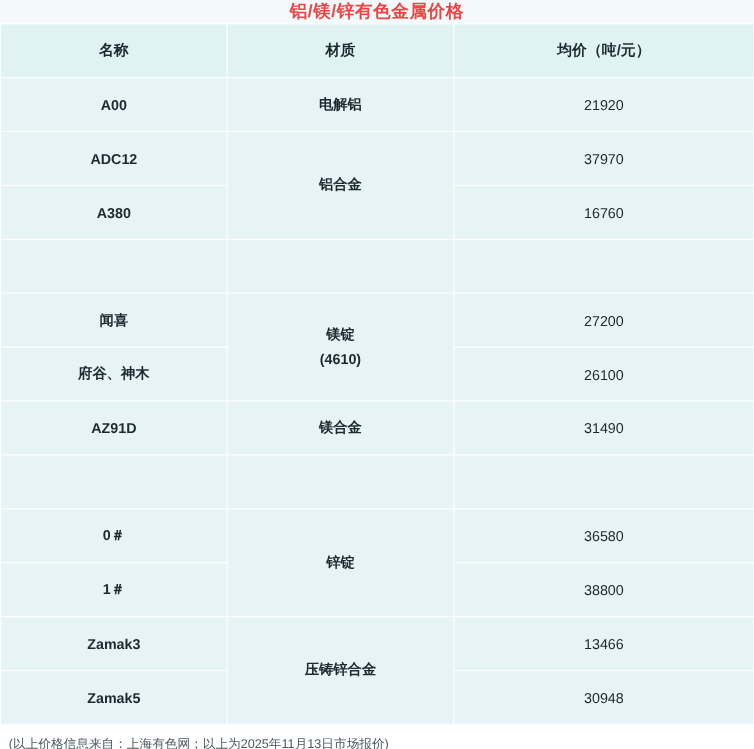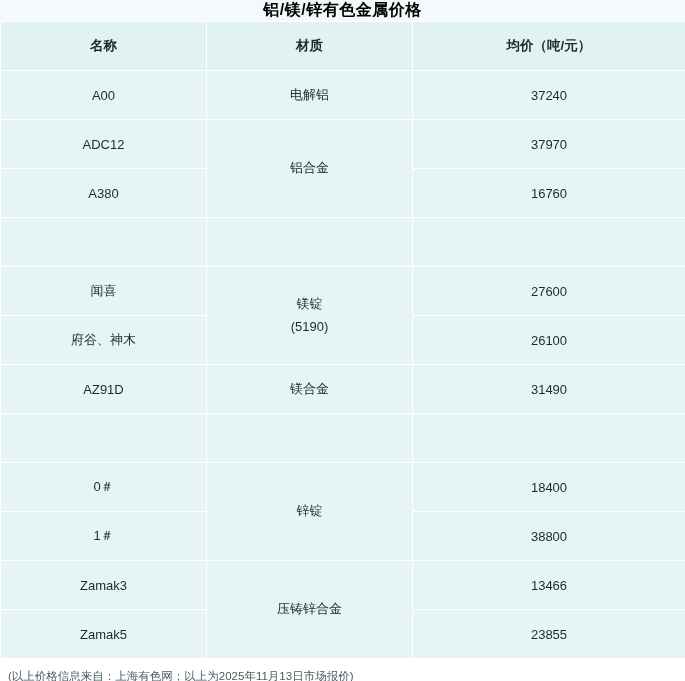--- a/index.html
+++ b/index.html
@@ -24,21 +24,21 @@
   }
   .title-bar {
     height: 44px;
     background: #f4fafb;
     display: flex;
     align-items: center;
     justify-content: center;
     font-size: 16px;
     font-weight: bold;
     letter-spacing: 0.5px;
-    color: #000000;
+    color: #ef4444;
   }
   table.price-table {
     border-collapse: collapse;
     width: 685px;
     table-layout: fixed;
   }
   table.price-table col.c1 { width: 206px; }
   table.price-table col.c2 { width: 206px; }
   table.price-table col.c3 { width: 273px; }
 
@@ -53,26 +53,27 @@
   }
   table.price-table th {
     height: 46px;
     font-weight: bold;
     font-size: 13.5px;
     background: #e1f2f3;
     margin-top: 18px;
   }
   td.name-cell {
     height: 46px;
-    font-weight: normal;
+    font-weight: bold;
     font-size: 14px;
   }
   td.mat-cell {
     font-size: 13px;
     line-height: 1.7;
+    font-weight: bold;
   }
   td.price-cell {
     font-size: 13px;
   }
   tr.spacer-row td {
     height: 46px;
     background: #e6f4f5;
   }
   .footnote {
     padding: 10px 8px 0 8px;
@@ -99,21 +100,21 @@
         <th>名称</th>
         <th>材质</th>
         <th>均价（吨/元）</th>
       </tr>
     </thead>
     <tbody>
 
       <tr>
         <td class="name-cell">A00</td>
         <td class="mat-cell" rowspan="1">电解铝</td>
-        <td class="price-cell">37240</td>
+        <td class="price-cell">21920</td>
       </tr>
       <tr>
         <td class="name-cell">ADC12</td>
         <td class="mat-cell" rowspan="2">铝合金</td>
         <td class="price-cell">37970</td>
       </tr>
       <tr>
         <td class="name-cell">A380</td>
         <td class="price-cell">16760</td>
       </tr>
@@ -122,58 +123,58 @@
         <td></td>
         <td></td>
         <td></td>
       </tr>
 
       <tr>
         <td class="name-cell">闻喜</td>
         <td class="mat-cell" rowspan="2">
           <div>
               <div>镁锭</div>
-              <div>(5190)</div>
+              <div>(4610)</div>
             </div>
         </td>
-        <td class="price-cell">27600</td>
+        <td class="price-cell">27200</td>
       </tr>
       <tr>
         <td class="name-cell">府谷、神木</td>
         <td class="price-cell">26100</td>
       </tr>
       <tr>
         <td class="name-cell">AZ91D</td>
         <td class="mat-cell">镁合金</td>
         <td class="price-cell">31490</td>
       </tr>
 
       <tr class="spacer-row">
         <td></td>
         <td></td>
         <td></td>
       </tr>
 
       <tr>
         <td class="name-cell">0＃</td>
         <td class="mat-cell" rowspan="2">锌锭</td>
-        <td class="price-cell">18400</td>
+        <td class="price-cell">36580</td>
       </tr>
       <tr>
         <td class="name-cell">1＃</td>
         <td class="price-cell">38800</td>
       </tr>
       <tr>
         <td class="name-cell">Zamak3</td>
         <td class="mat-cell" rowspan="2">压铸锌合金</td>
         <td class="price-cell">13466</td>
       </tr>
       <tr>
         <td class="name-cell">Zamak5</td>
-        <td class="price-cell">23855</td>
+        <td class="price-cell">30948</td>
       </tr>
 
     </tbody>
   </table>
 
   <div class="footnote">(以上价格信息来自：上海有色网；以上为2025年11月13日市场报价)</div>
 
 </div>
 
 </body></html>

